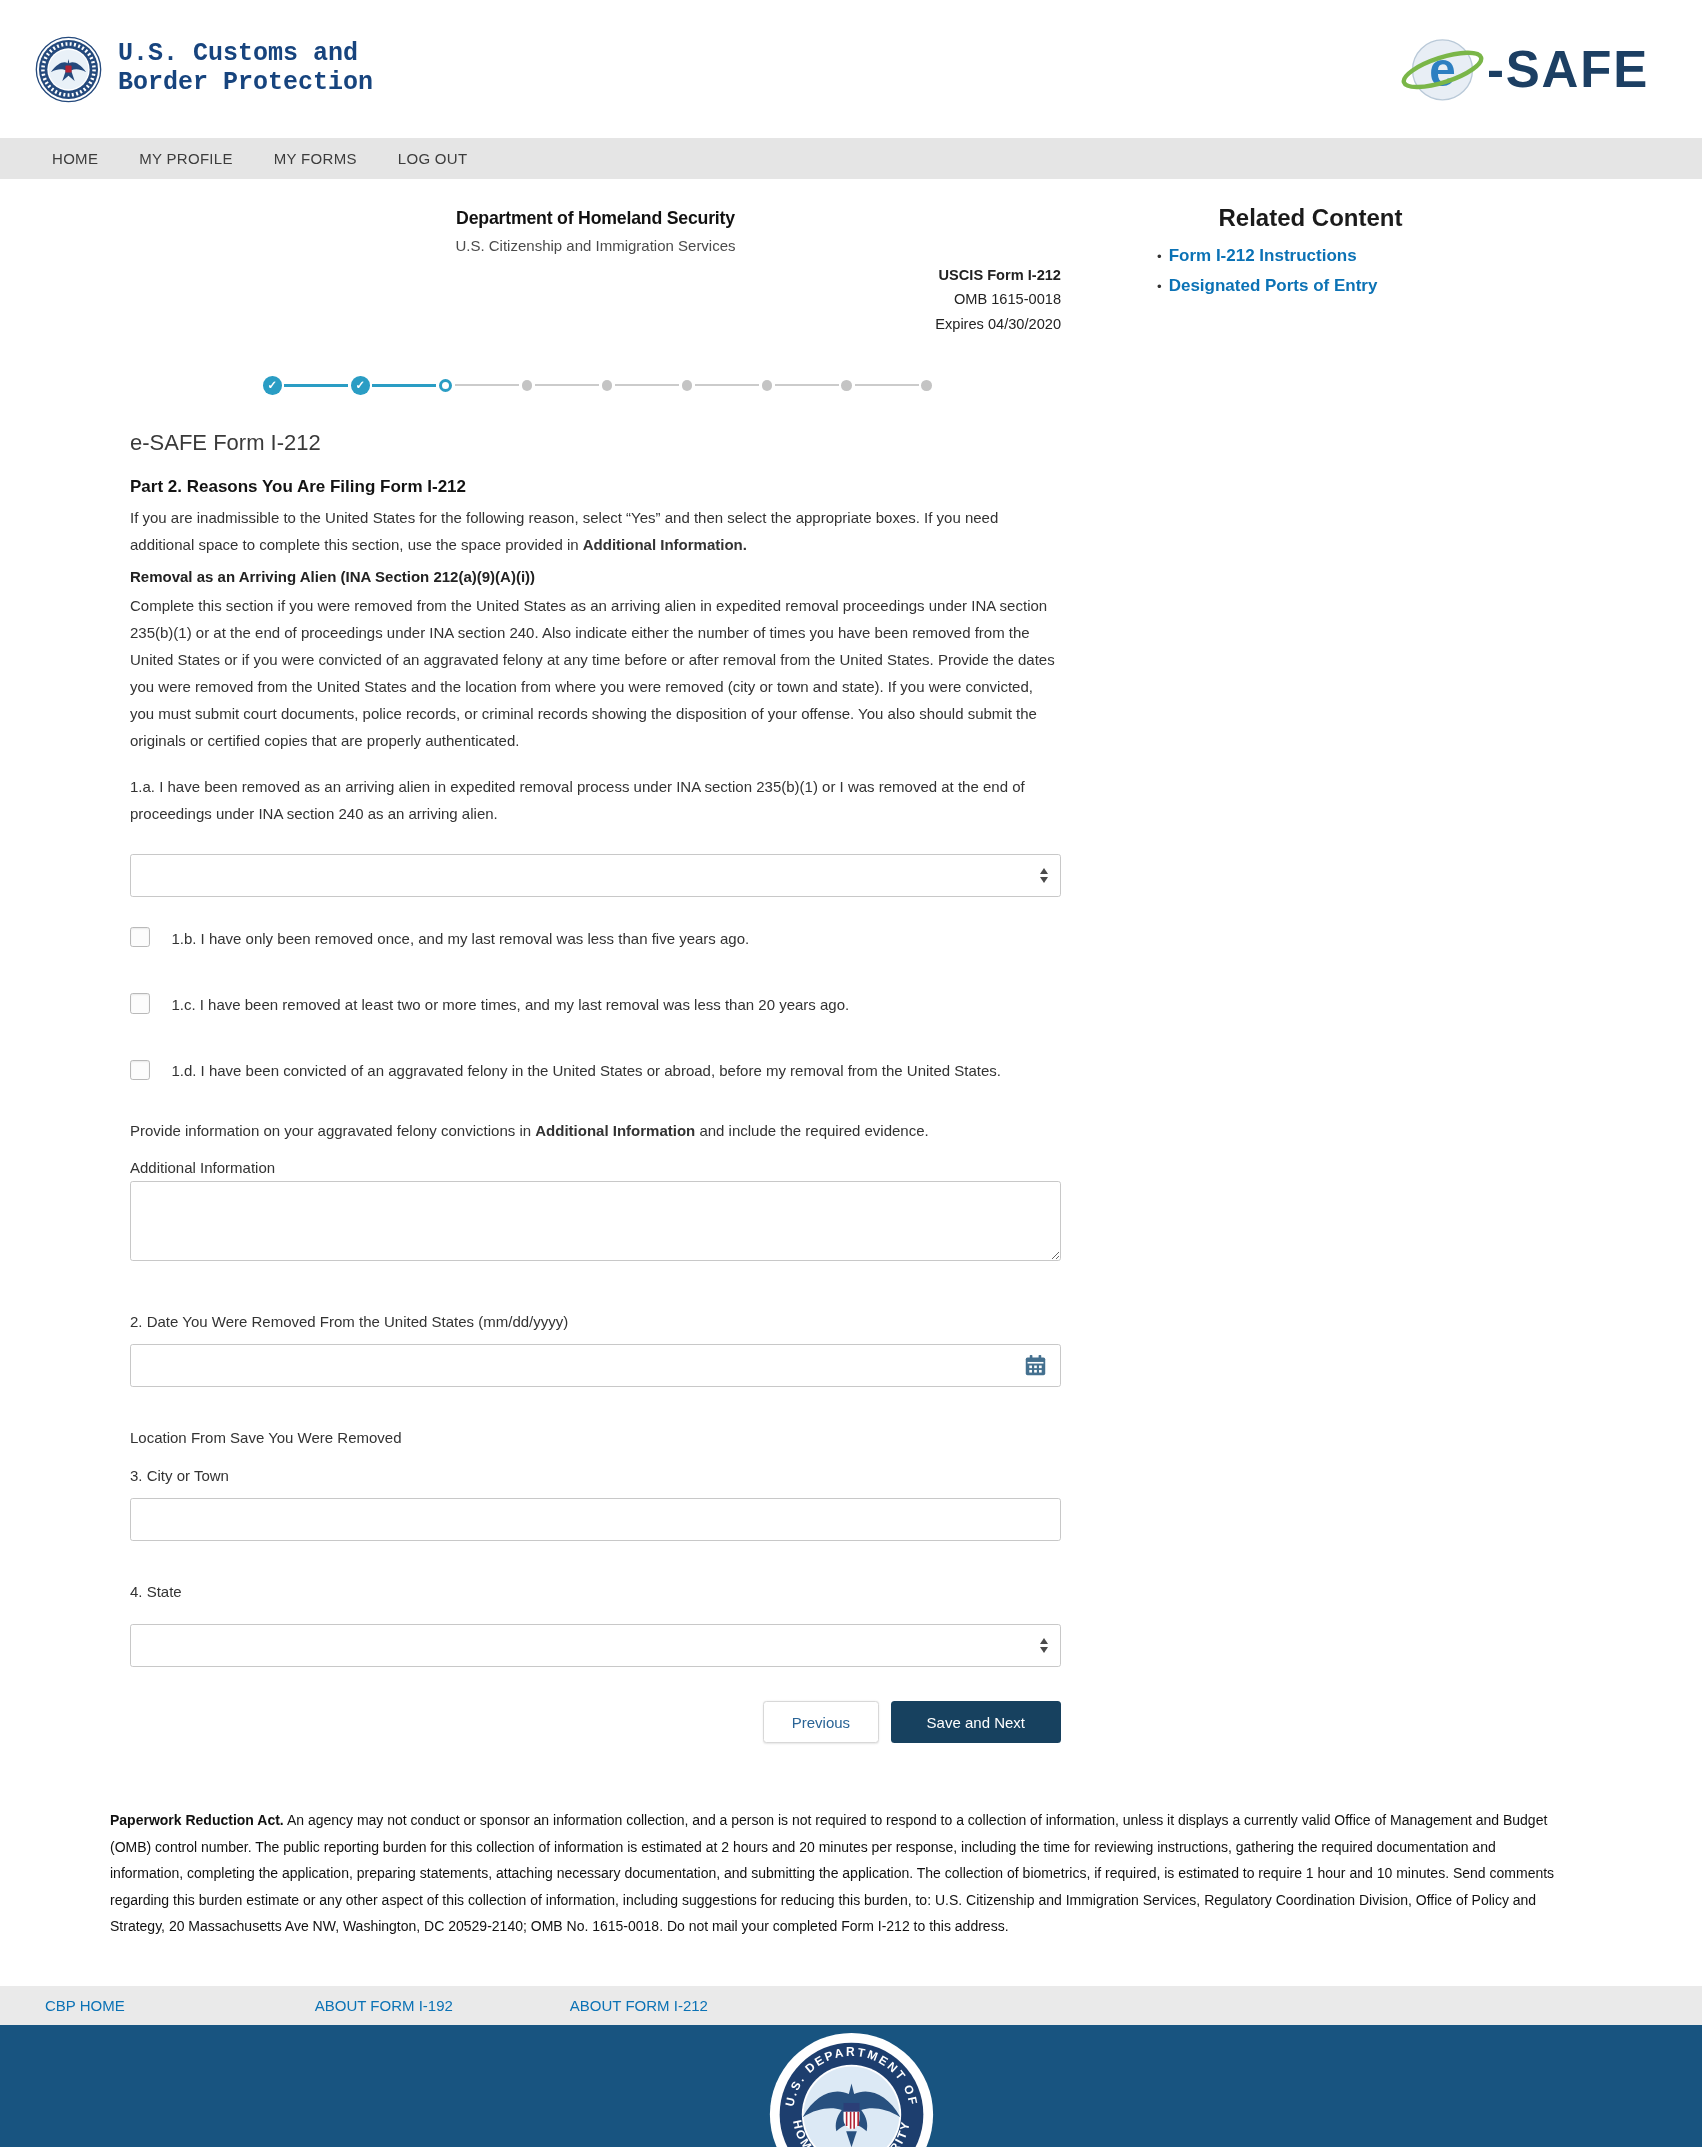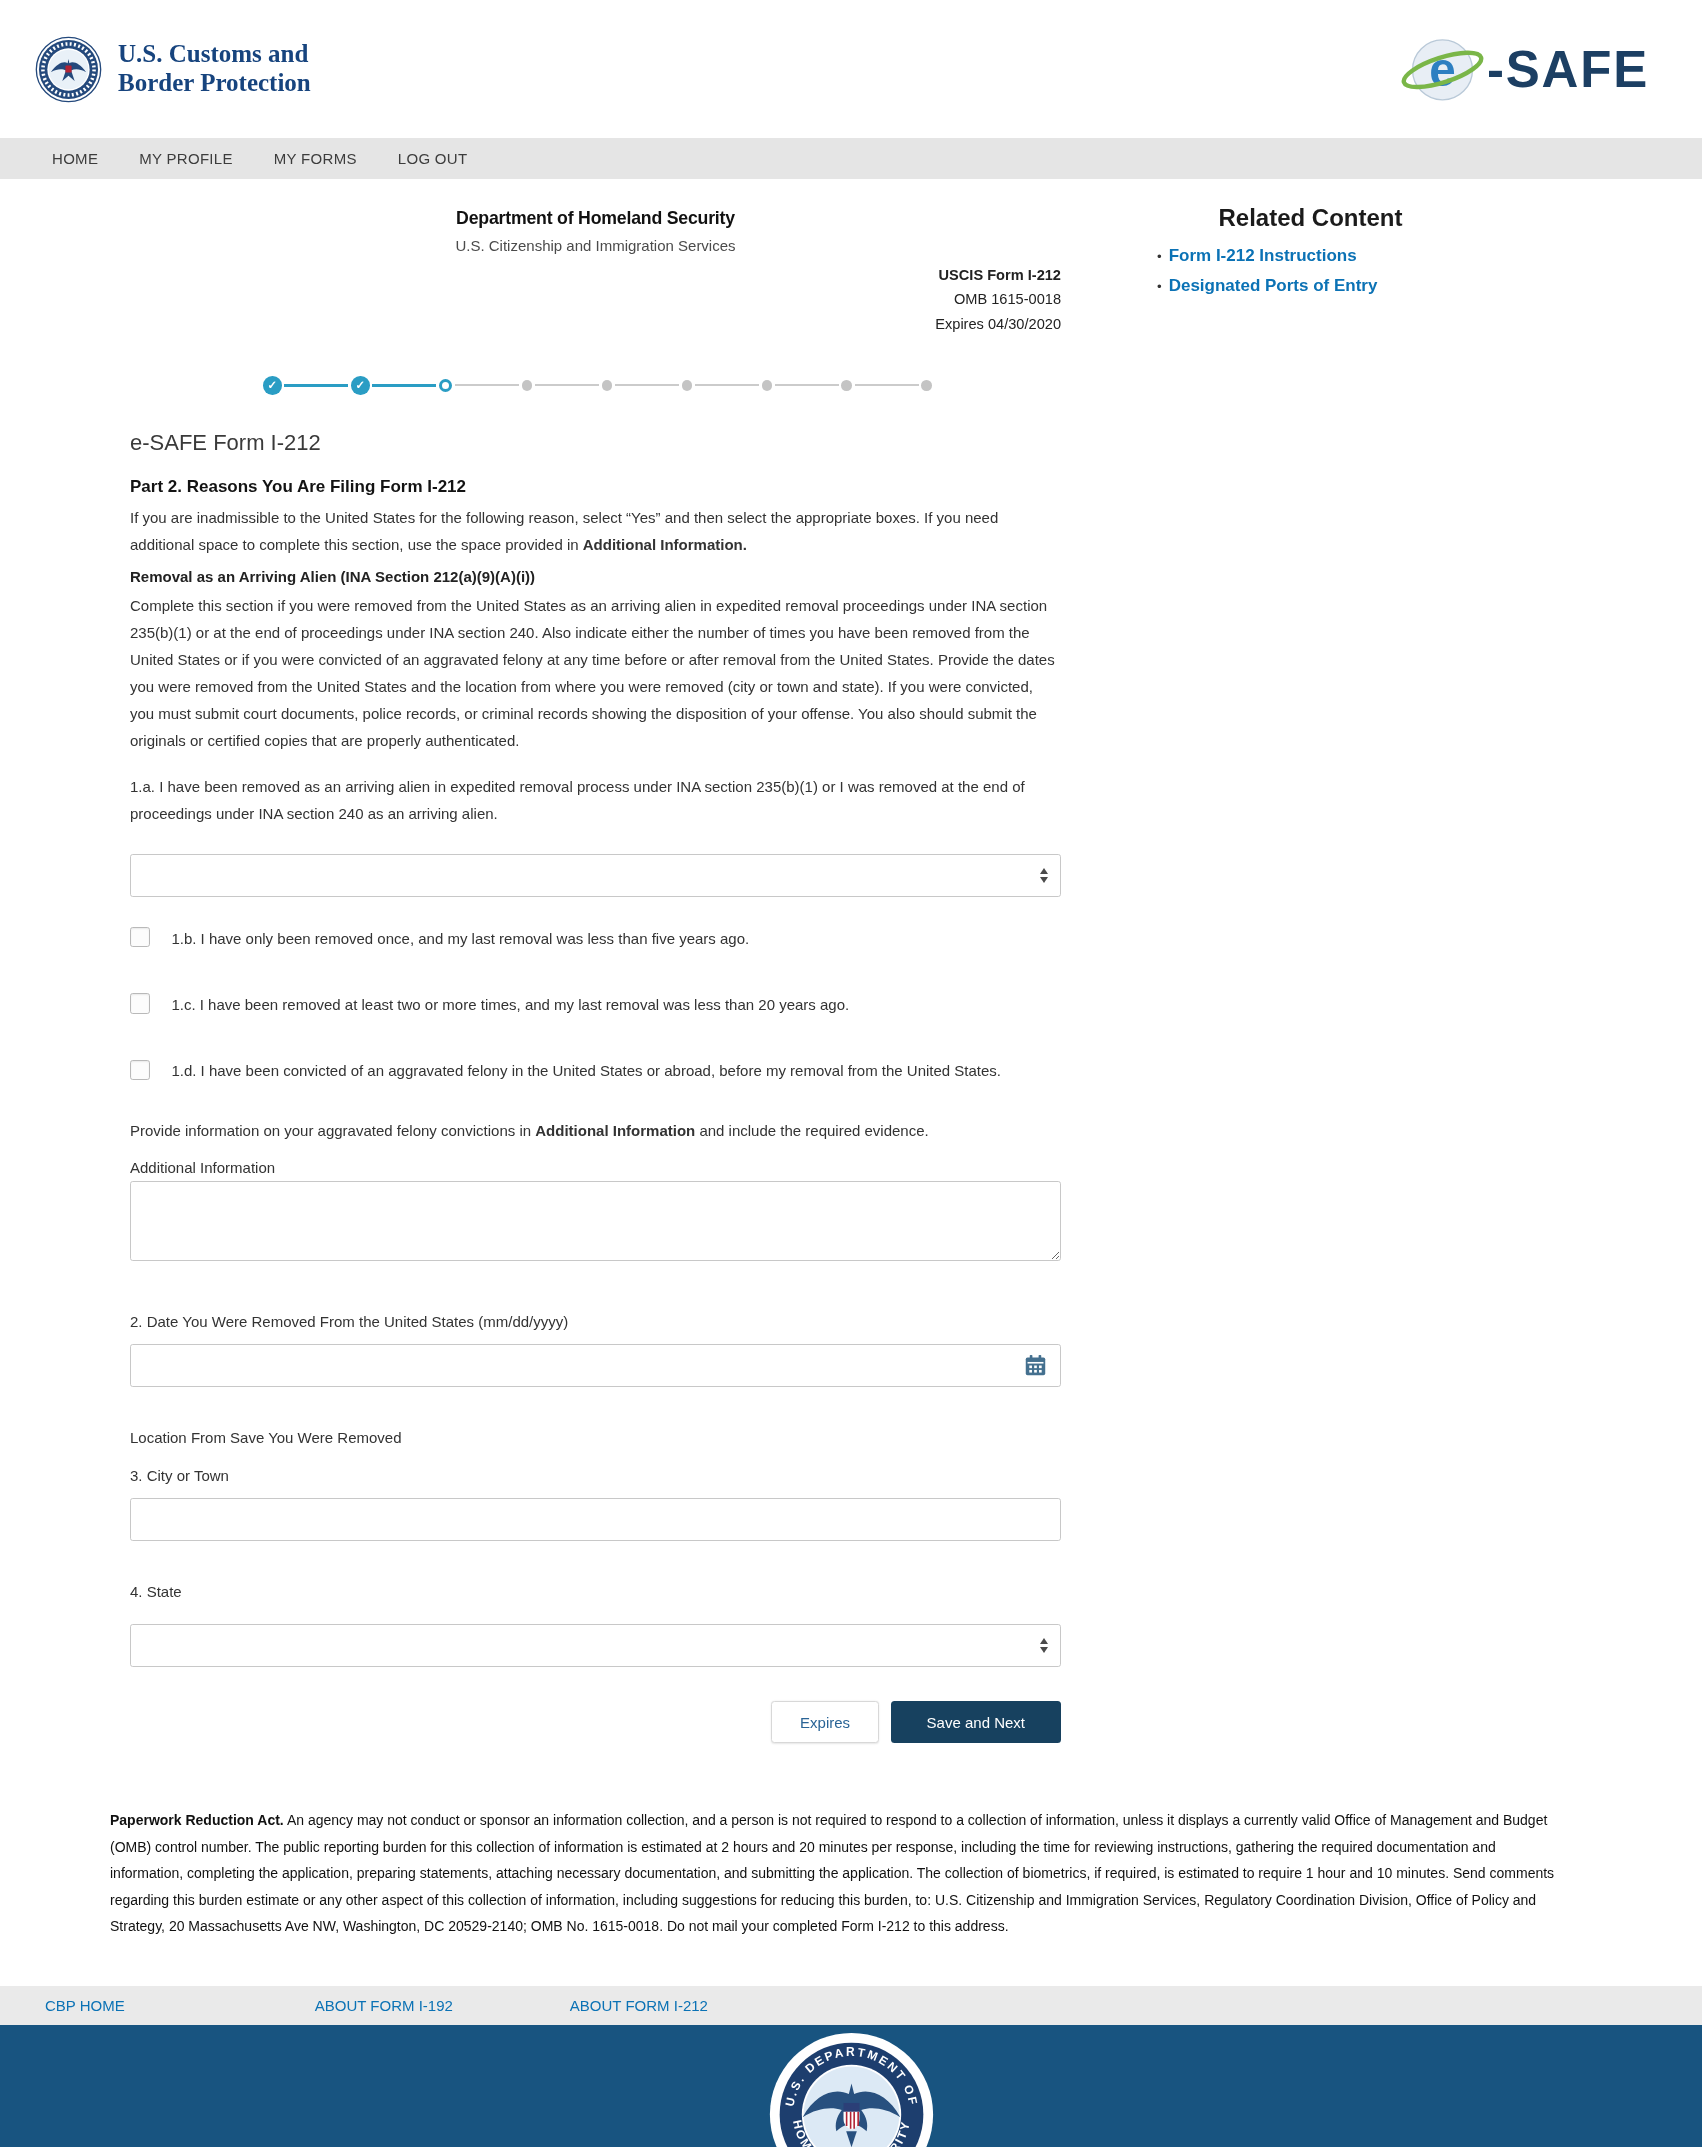--- a/index.html
+++ b/index.html
@@ -17,21 +17,21 @@
   .site-header {
     height: 138px;
     display: flex;
     align-items: center;
     justify-content: space-between;
     padding: 0 53px 0 35px;
     background: #fff;
   }
   .brand { display: flex; align-items: center; gap: 16px; }
   .brand-name {
-    font-family: Liberation Serif, serif;
+    font-family: Liberation Mono, monospace;
     font-weight: bold;
     font-size: 25px;
     line-height: 1.15;
     color: #17447e;
     display: flex; flex-direction: column;
   }
   .esafe-logo { display: flex; align-items: center; }
   .esafe-text {
     font-size: 51px;
     font-weight: bold;
@@ -312,21 +312,21 @@
     <div class="q-label label-gap-md">4. State</div>
     <div class="select-box state-select">
       <span class="select-value"></span>
       <span class="spinner">
         <i class="tri up"></i>
           <i class="tri down"></i>
       </span>
     </div>
 
     <div class="button-row">
-      <button class="btn-prev">Expires</button>
+      <button class="btn-prev">Previous</button>
       <button class="btn-save">Save and Next</button>
     </div>
 
   </div>
 
   <aside class="related-col">
     <h2>Related Content</h2>
     <ul class="related-list">
       <li>
         <span class="bullet">•</span>

